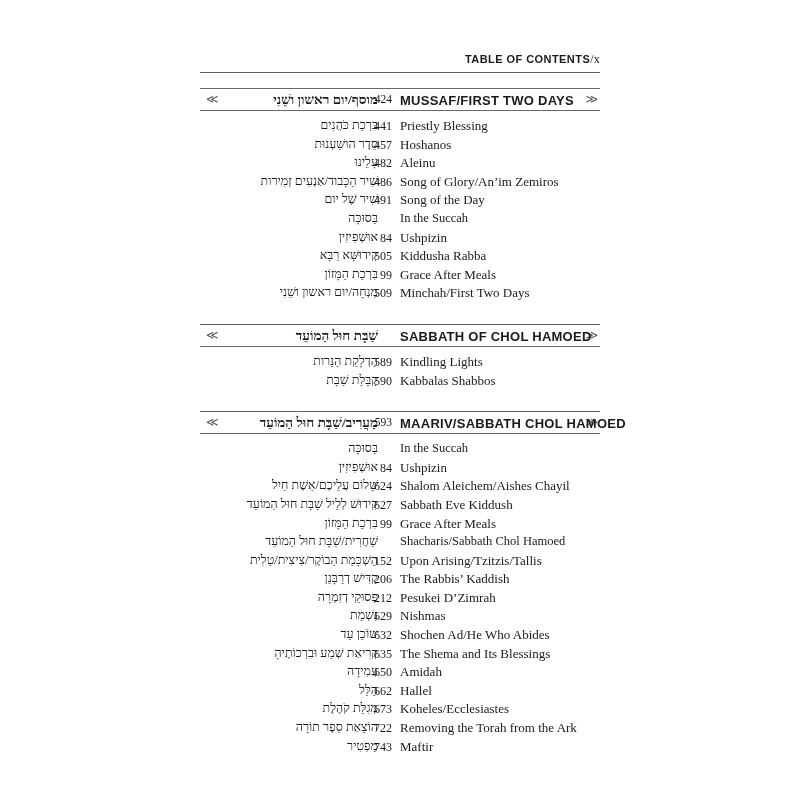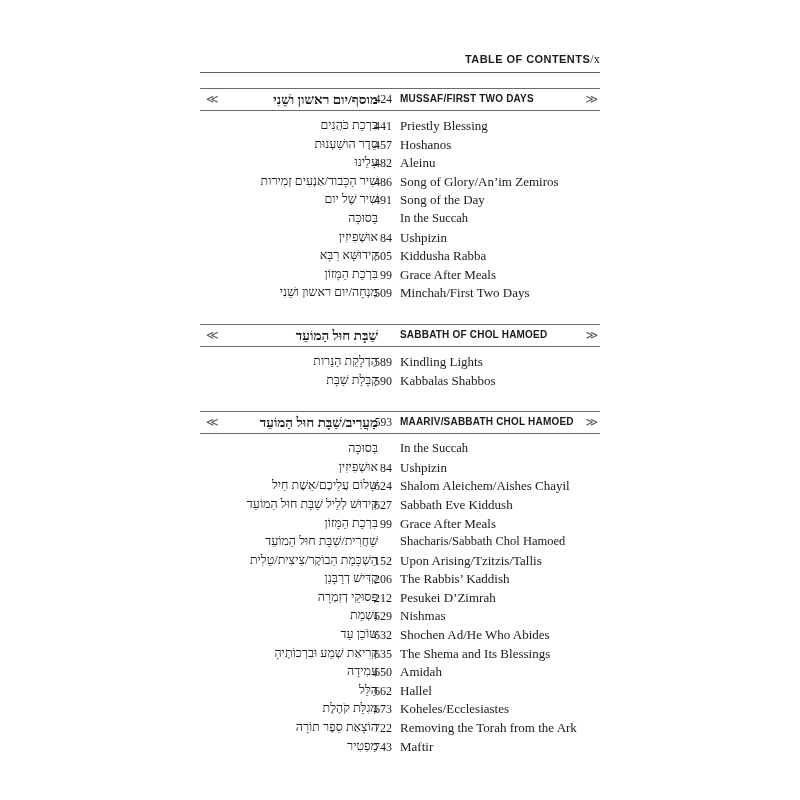--- a/index.html
+++ b/index.html
@@ -89,21 +89,21 @@
     text-align: right;
     font-size: 11.5px;
     font-family: "Liberation Serif", serif;
   }
   .sh-english {
     position: absolute;
     left: 200px;
     top: 4px;
     font-family: "Liberation Sans", sans-serif;
     font-weight: bold;
-    font-size: 10px;
+    font-size: 13px;
     letter-spacing: 0.02em;
     white-space: nowrap;
   }
   
   .sh-orn {
     position: absolute;
     top: 3px;
     font-size: 12px;
     color: #555;
     line-height: 15px;

